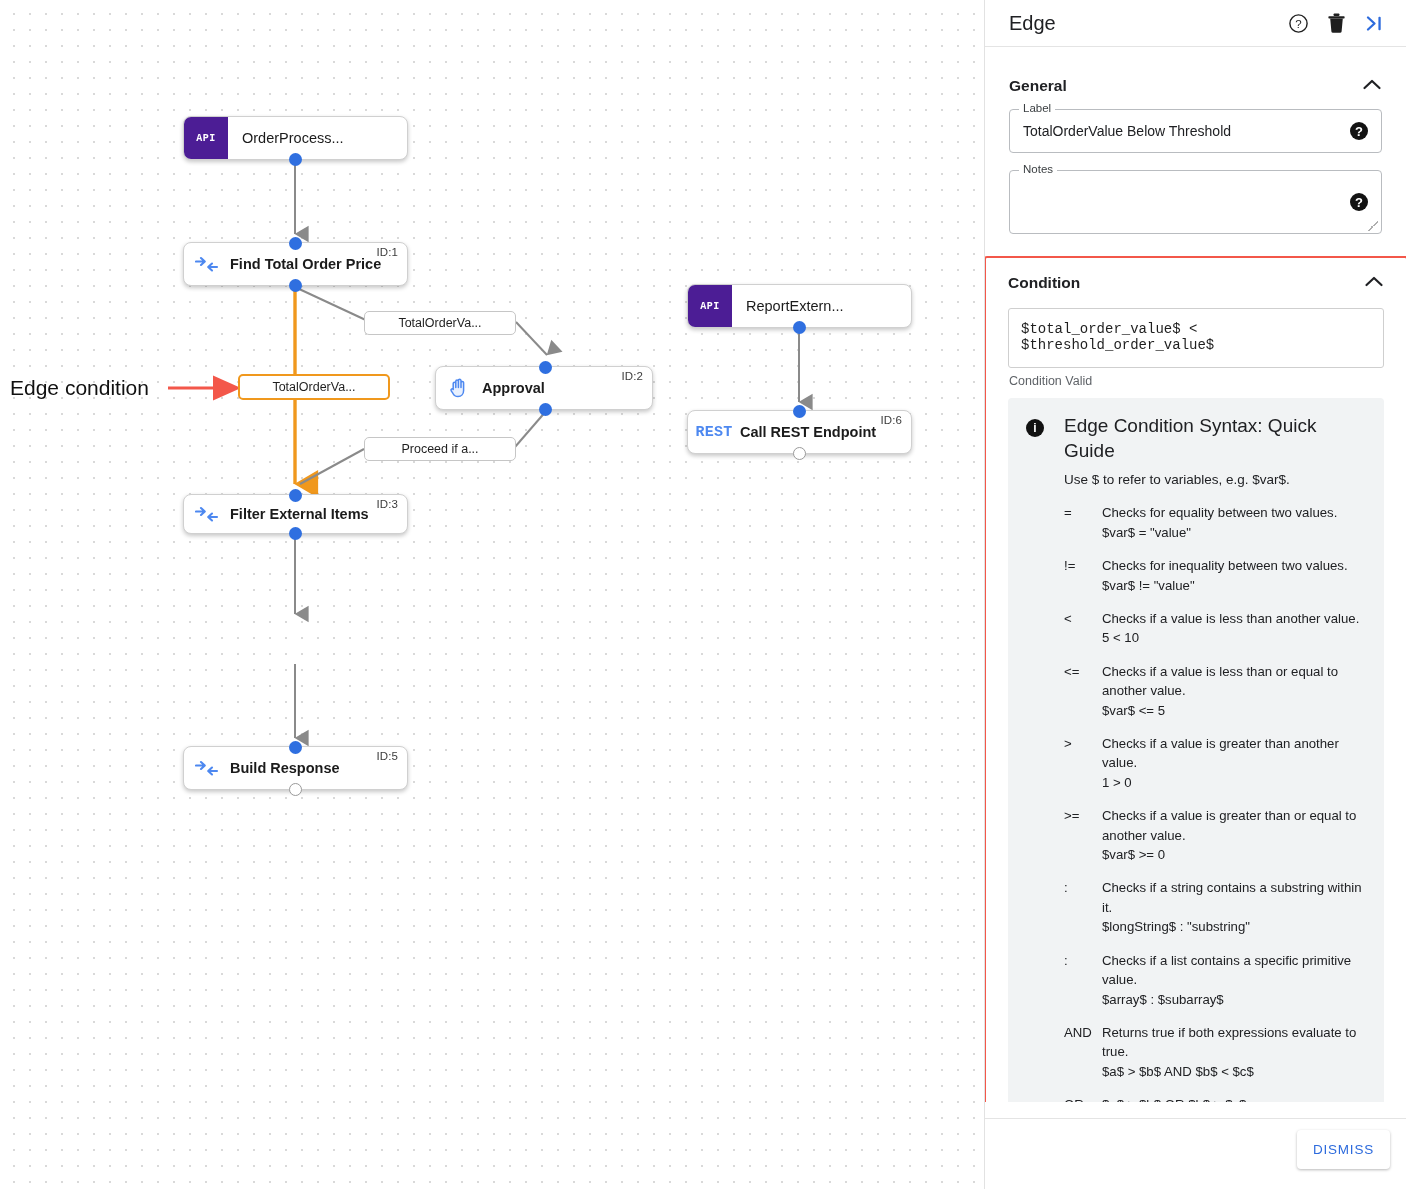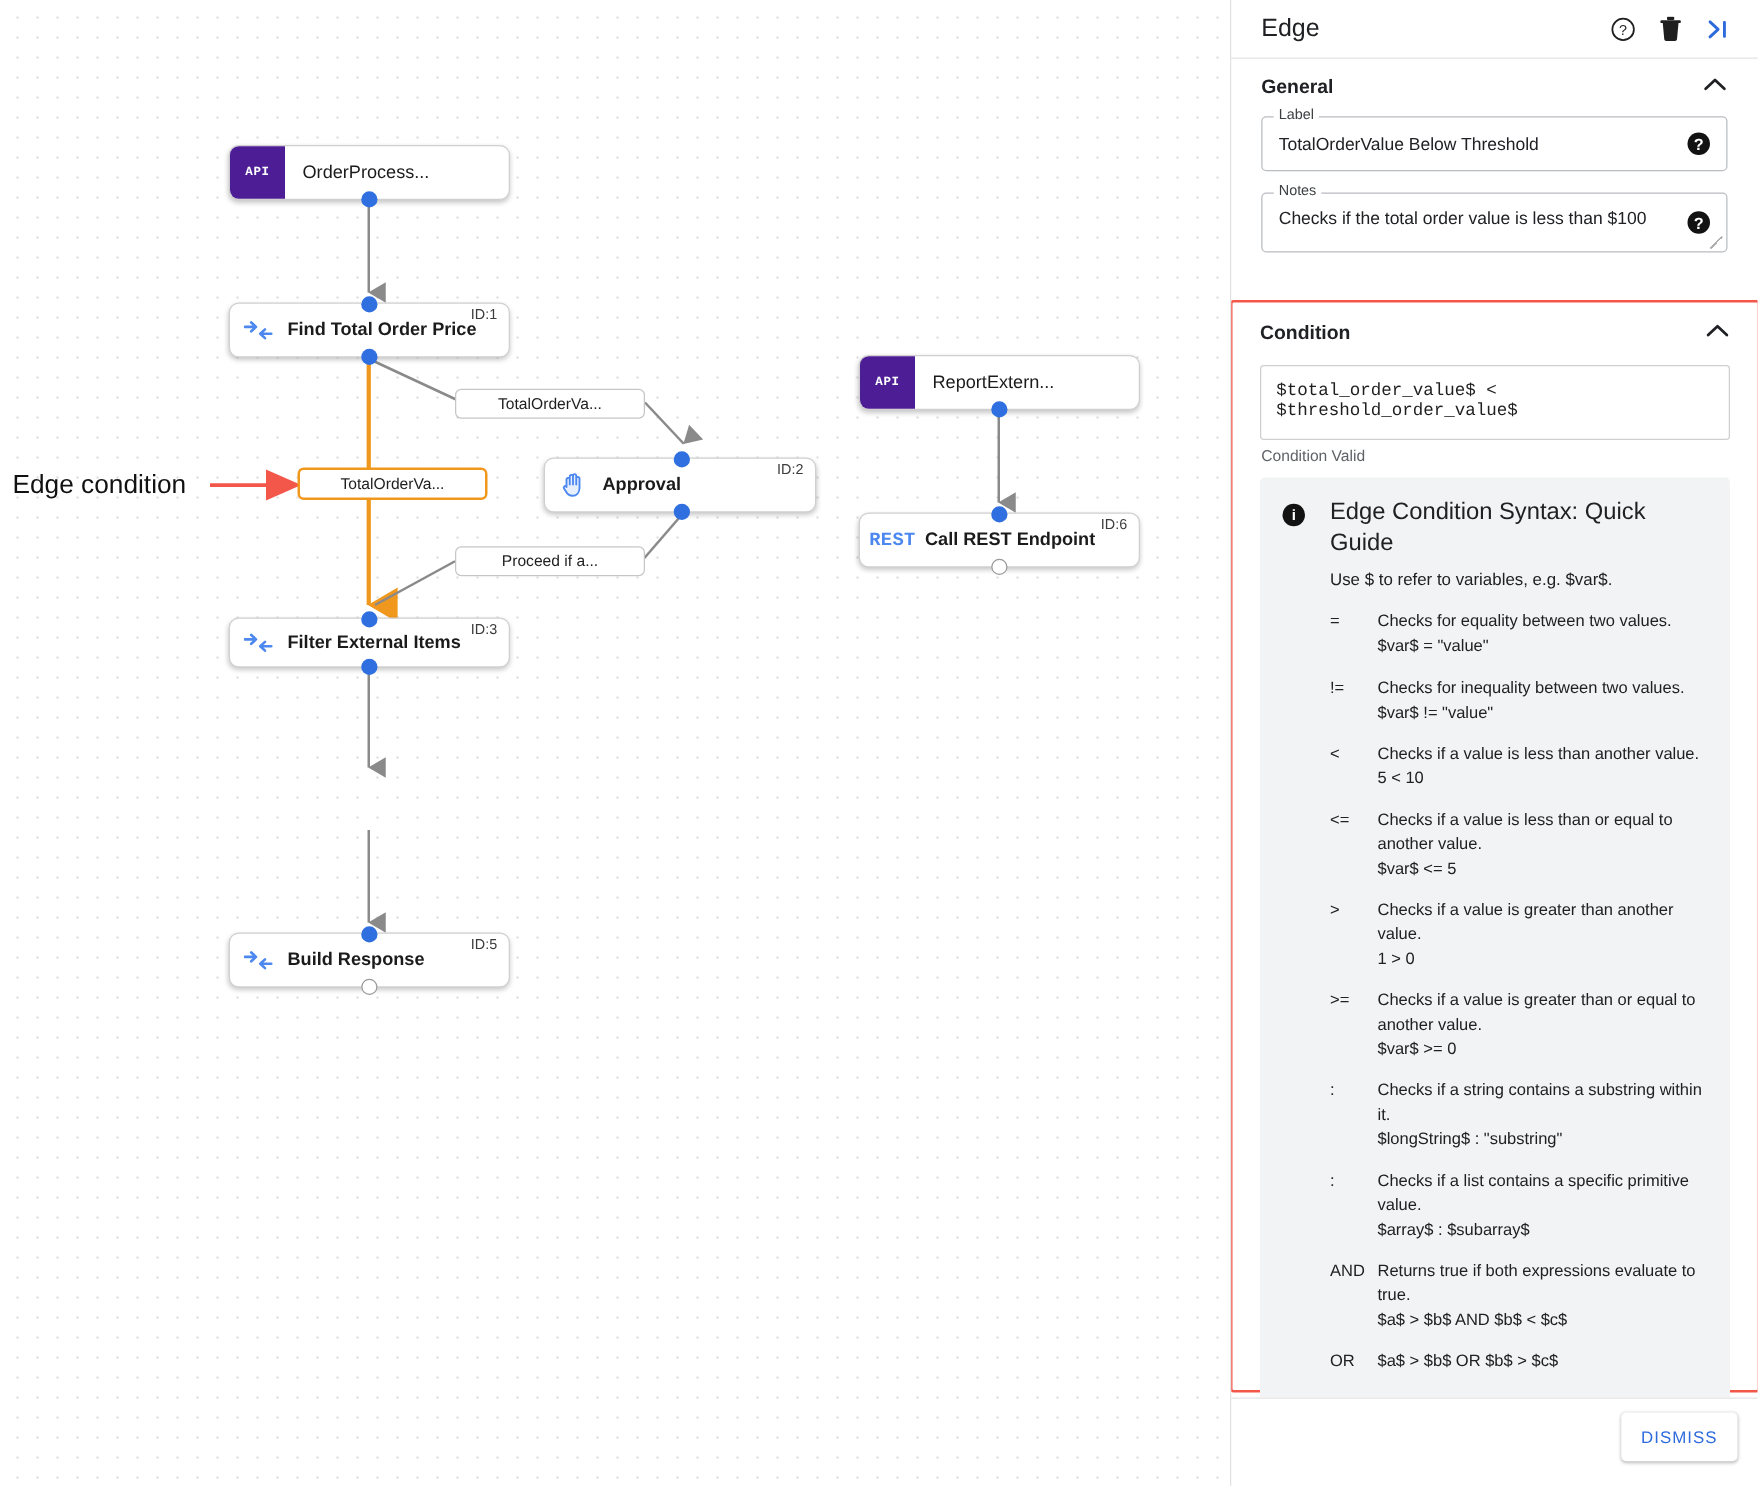--- a/index.html
+++ b/index.html
@@ -103,21 +103,21 @@
     z-index:6;
   }
 
   
   .panel{
     flex:0 0 422px;width:422px;height:1189px;
     background:#ffffff;
     border-left:1px solid #e2e2e2;
     position:relative;
     box-sizing:border-box;
-    display:flex;flex-direction:column;
+    display:flex;flex-direction:column;gap:16px;
   }
   .panel-header{
     height:47px;flex:0 0 47px;
     display:flex;align-items:center;
     padding:0 20px 0 24px;
     border-bottom:1px solid #e4e4e4;
     box-sizing:border-box;
   }
   .panel-title{font-size:20px;color:#202124;flex:1;}
   .hdr-icons{display:flex;align-items:center;gap:18px;}
@@ -144,21 +144,21 @@
     position:absolute;top:-8px;left:9px;
     background:#fff;padding:0 4px;
     font-size:11.5px;color:#3c4043;
   }
   .field-value{
     font-size:14px;color:#202124;
     padding:14px 40px 14px 13px;
     box-sizing:border-box;
   }
   .field.label-field .field-value{padding-top:13px;padding-bottom:13px;}
-  .field.notes-field{height:48px;}
+  .field.notes-field{height:64px;}
   .field.notes-field .field-value{padding-top:11px;}
   .help-dot{
     position:absolute;right:13px;top:50%;transform:translateY(-50%);
     width:18px;height:18px;border-radius:50%;
     background:#121212;color:#fff;
     font-size:13px;font-weight:bold;
     display:flex;align-items:center;justify-content:center;
     line-height:1;
     cursor:pointer;
   }
@@ -398,21 +398,20 @@
         </div>
 
         <div class="field label-field">
           <span class="field-label">Label</span>
           <div class="field-value">TotalOrderValue Below Threshold</div>
           <span class="help-dot">?</span>
         </div>
 
         <div class="field notes-field">
           <span class="field-label">Notes</span>
-          <div class="field-value">Checks if the total order value is less than $100</div>
           <span class="help-dot">?</span>
           <span class="resize-grip"></span>
         </div>
       </div>
 
       <div class="condition-wrap" style="left:-1px;top:193px;width:424px;height:874px;">
         <div class="section" style="padding:0 22px;">
           <div class="section-head" style="height:50px;justify-content:center;">
             <span>Condition</span>
             <span class="caret">

